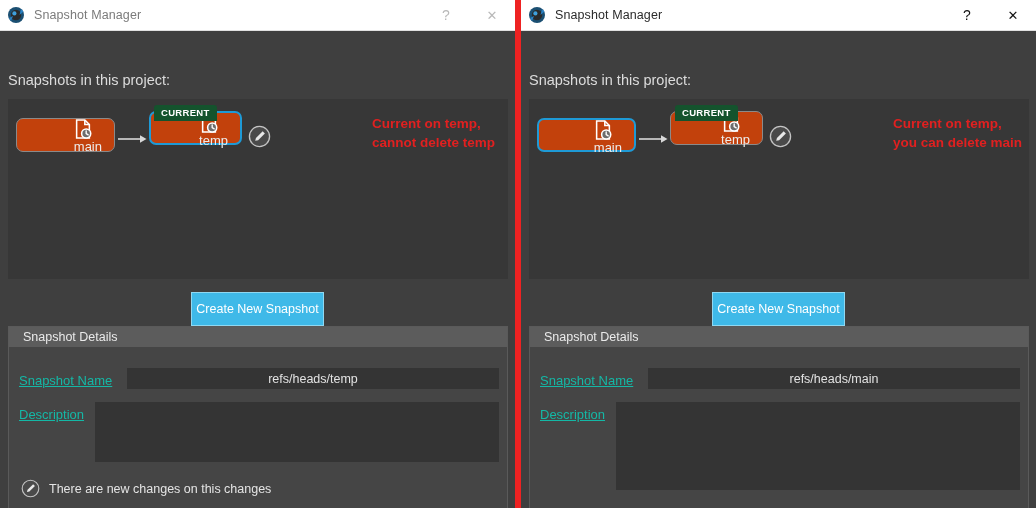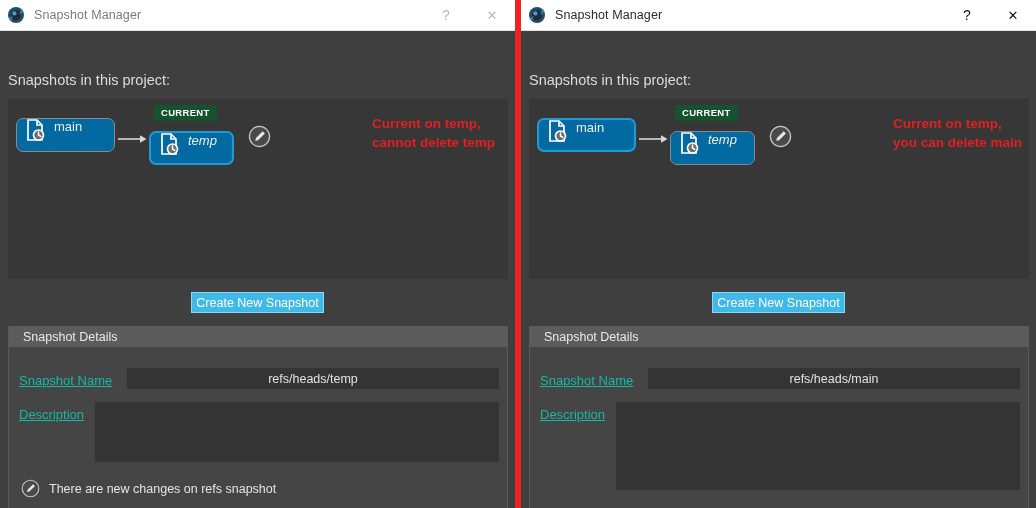--- a/index.html
+++ b/index.html
@@ -94,41 +94,42 @@
   
   .graph-panel {
     position: absolute;
     left: 8px; top: 68px;
     width: 500px; height: 180px;
     background: #373737;
   }
 
   .node {
     position: absolute;
-    background: #0369a1;
+    background: #c2410c;
     border-radius: 7px;
     border: 1px solid #8a8a8a;
     display: flex;
-    align-items: flex-start;
+    align-items: flex-end;
     padding: 0 12px 0 8px;
     height: 34px;
+    flex-direction: column;
   }
   .node.selected {
     border: 2px solid #1e9ad6;
     border-radius: 7px;
   }
   .node-icon { width: 20px; height: 22px; flex: 0 0 20px; display:block; margin-right: 9px; }
   .node-label {
     font-size: 13px;
     color: #ececec;
     white-space: nowrap;
   }
 
   .node-main { left: 8px; top: 19px; width: 99px; }
-  .node-temp { left: 141px; top: 32px; width: 85px; font-style: italic; }
+  .node-temp { left: 141px; top: 12px; width: 93px; }
 
   .badge-current {
     position: absolute;
     left: 146px; top: 6px;
     background: #14532d;
     color: #ffffff;
     font-size: 9.5px;
     font-weight: bold;
     letter-spacing: 0.3px;
     padding: 2px 7px 3px 7px;
@@ -157,21 +158,21 @@
     color: #e02020;
     line-height: 19px;
     white-space: pre-line;
     margin-left: 36px;
   }
 
   
   .btn-create {
     position: absolute;
     left: 191px; top: 261px;
-    width: 133px; height: 21px;
+    width: 133px; height: 34px;
     background: #3fb9e8;
     border: 1px solid #8fd8f2;
     color: #ffffff;
     font-size: 12.5px;
     display: flex; align-items: center; justify-content: center;
     cursor: pointer;
     white-space: nowrap;
   }
 
   
@@ -309,21 +310,21 @@
           <input class="field-input inp-name" type="text" value="refs/heads/temp" style="">
 
           <div class="field-label lbl-desc">Description</div>
           <textarea class="field-input inp-desc" placeholder="" style=""></textarea>
 
           <div class="changes-row">
             <svg class="changes-icon" viewBox="0 0 24 24">
               <circle cx="12" cy="12" r="10.5" fill="#4a4a4a" stroke="#c4c4c4" stroke-width="1.4"></circle>
               <path d="M7.5 16.5 L8.3 13.6 L15.3 6.6 L17.6 8.9 L10.6 15.9 Z" fill="#e8e8e8"></path>
             </svg>
-            <span class="changes-text">There are new changes on refs snapshot</span>
+            <span class="changes-text">There are new changes on this changes</span>
           </div>
 
         </div>
       </div>
 
     </div>
   </div>
 
   <div class="divider"></div>
 

